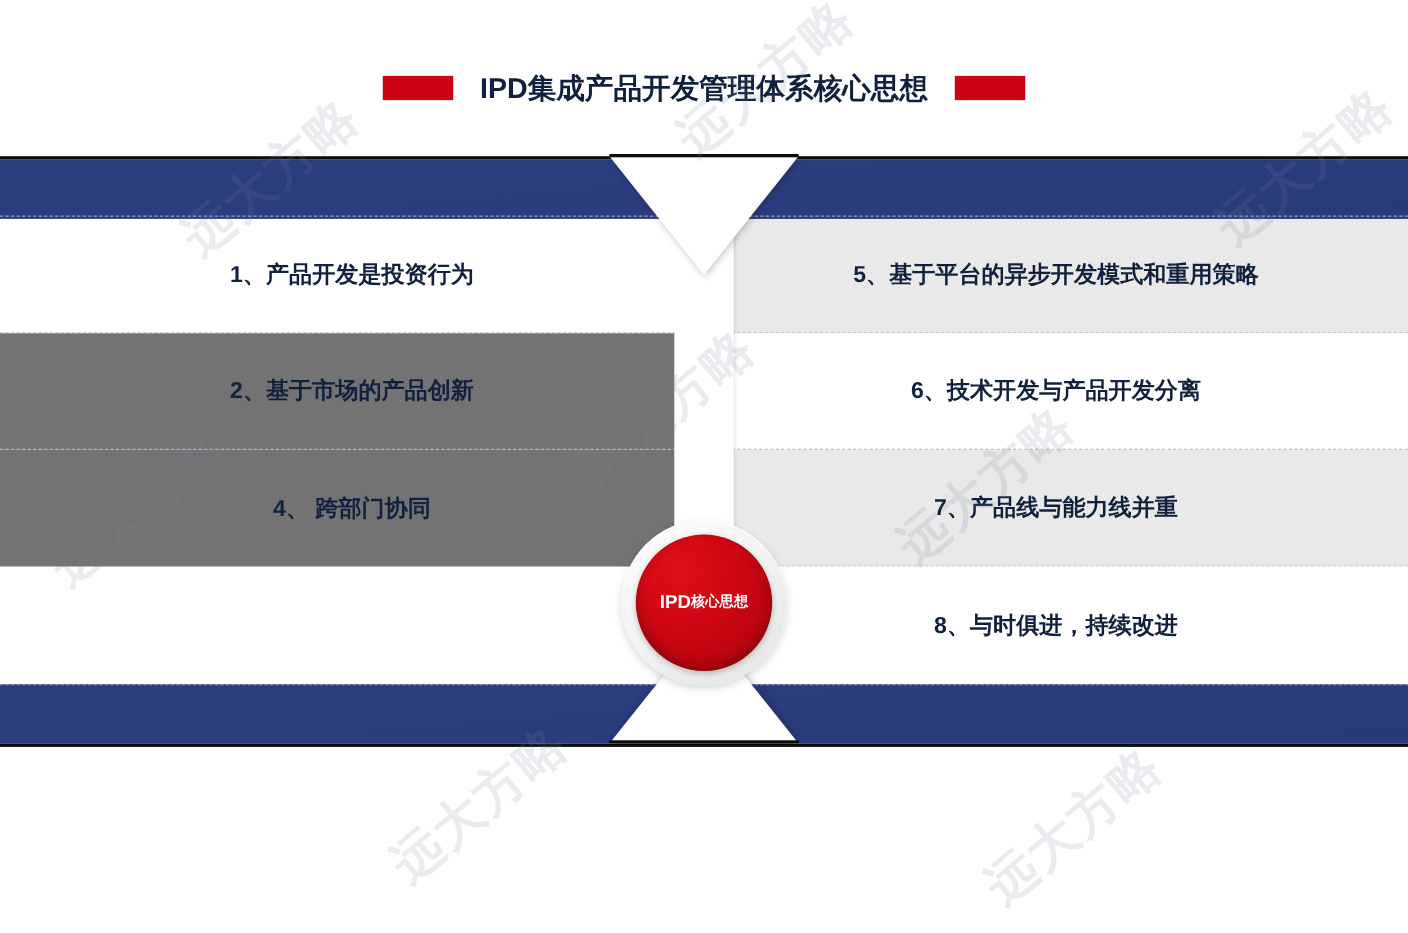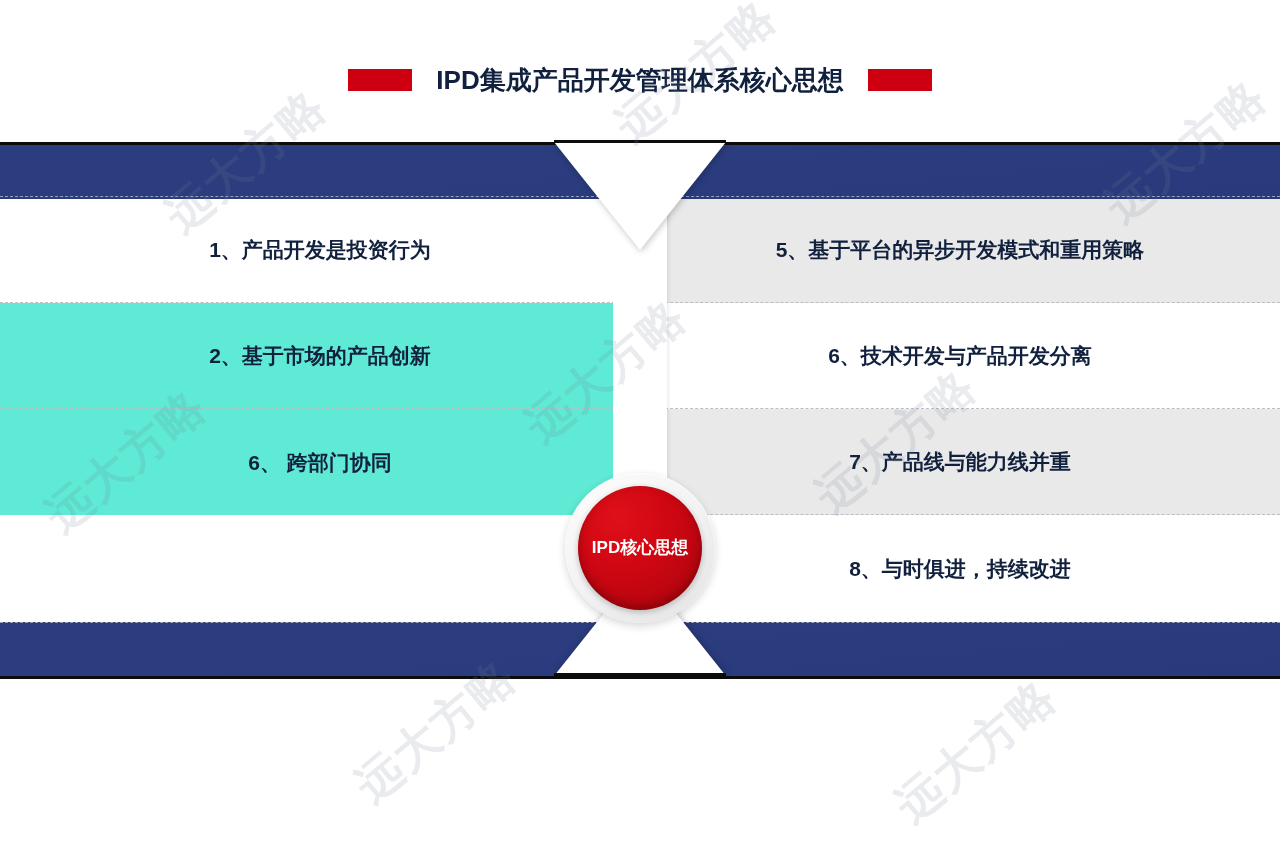--- a/index.html
+++ b/index.html
@@ -118,21 +118,21 @@
     width: 640px;
     height: 106px;
     display: flex;
     align-items: center;
     justify-content: center;
     box-sizing: border-box;
   }
   .row.rowdash { border-bottom: 1px dashed #b9bdc6; }
   .row-white { background: #ffffff; }
   .row-gray  { background: #e9e9e9; text-align: center; }
-  .row-white-l { background: #5eead4; }
+  .row-white-l { background: #737373; }
 
   .item-text {
     font-size: 21px;
     font-weight: 700;
     color: #10203d;
     white-space: nowrap;
     line-height: 1;
     position: relative;
     z-index: 3;
   }
@@ -220,21 +220,21 @@
     justify-content: center;
   }
   .circle-line {
     color: #ffffff;
     font-weight: 700;
     line-height: 1.25;
     text-align: center;
     white-space: nowrap;
   }
   #circle-line1 { font-size: 17px; }
-  #circle-line2 { font-size: 17px; }
+  #circle-line2 { font-size: 13px; font-family: Liberation Mono, monospace; }
 </style>
 </head>
 <body>
 
 <div id="title-block">
   <div class="title-bar-deco"></div>
   <div id="title-text">IPD集成产品开发管理体系核心思想</div>
   <div class="title-bar-deco"></div>
 </div>
 
@@ -246,21 +246,21 @@
   <div id="grid-area">
 
     <div class="col" id="col-left">
       <div class="row row-white rowdash">
         <span class="item-text">1、产品开发是投资行为</span>
       </div>
       <div class="row row-white-l rowdash">
         <span class="item-text">2、基于市场的产品创新</span>
       </div>
       <div class="row row-white-l">
-        <span class="item-text">6、 跨部门协同</span>
+        <span class="item-text">4、 跨部门协同</span>
       </div>
     </div>
 
     <div class="col" id="col-right">
       <div class="row row-gray rowdash">
         <span class="item-text">5、基于平台的异步开发模式和重用策略</span>
       </div>
       <div class="row row-white rowdash">
         <span class="item-text">6、技术开发与产品开发分离</span>
       </div>

